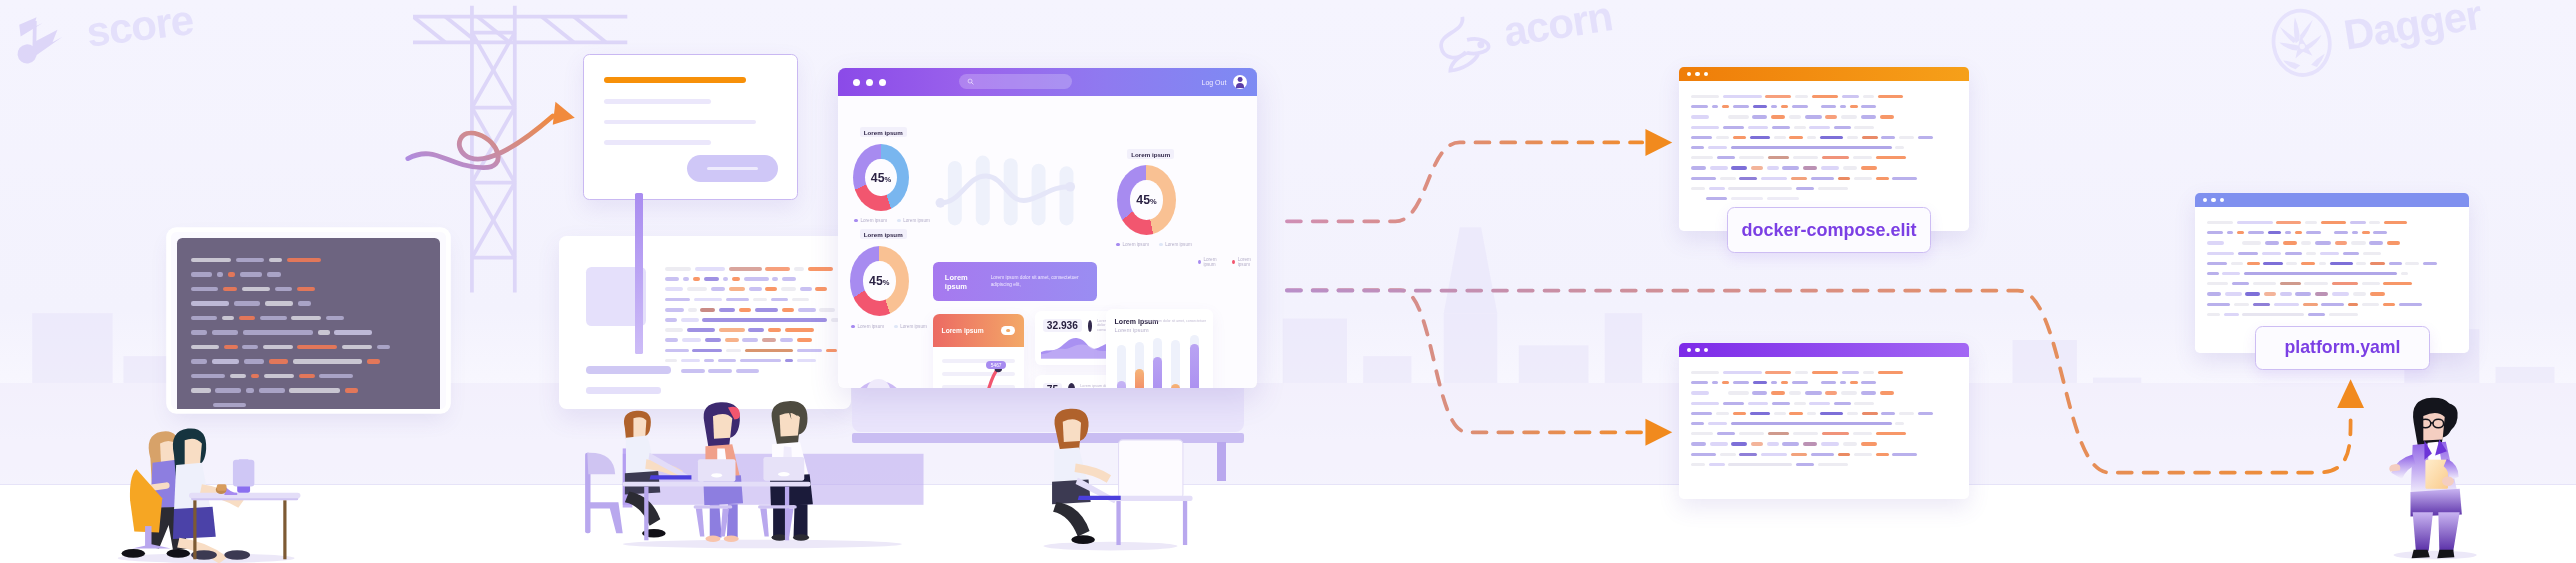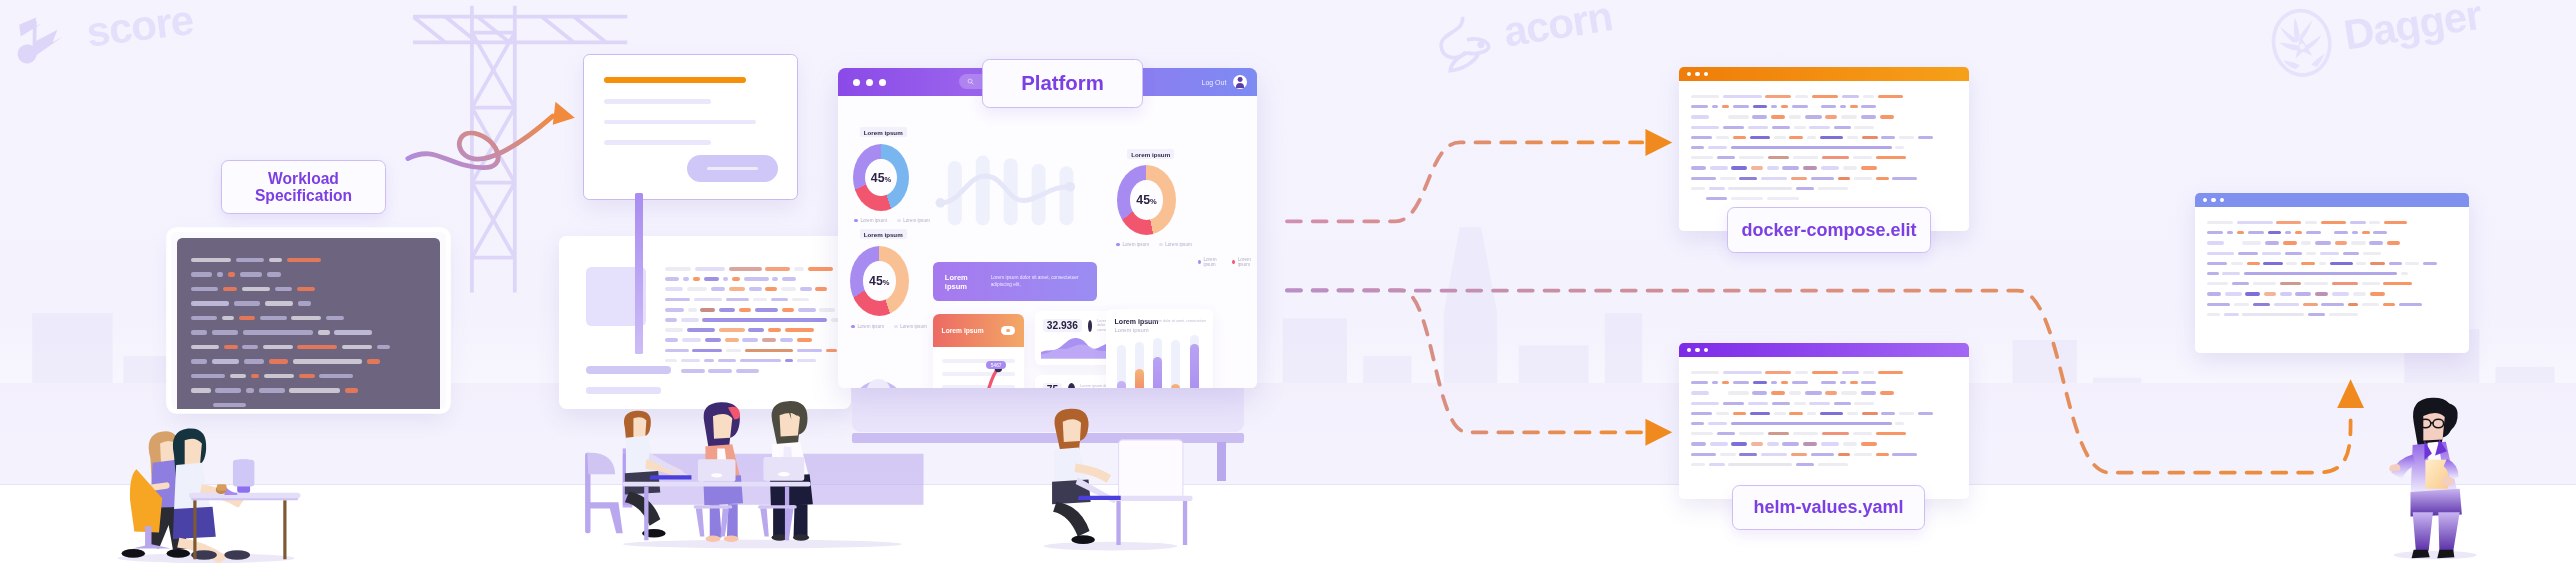--- a/index.html
+++ b/index.html
@@ -225,24 +225,20 @@
           <path d="M57 52 l16 40 -16-10 -16 10z"></path>
           <circle cx="57" cy="72" r="5" fill="#f4f2fe"></circle>
           <path d="M18 92 q18 4 30 14 l-10 6 q-14-8 -20-20z"></path>
           <path d="M96 92 q-16 6 -28 16 l10 6 q12-10 18-22z"></path>
         </g>
       </svg>
       <div class="wm-text">Dagger</div>
     </div>
   </div>
 
-  <div class="pill" style="left:221px;top:160px;width:165px;height:54px;font-size:15.6px;flex-direction:column;">
-    <span>Workload</span>
-    <span>Specification</span>
-  </div>
 
   <div class="editor-frame">
     <div class="editor-body">
       <div class="code-line">
           <i class="tok" style="width:40px;background:#c9c6d2"></i>
           <i class="tok" style="width:28px;background:#a9a3c6"></i>
           <i class="tok" style="width:13px;background:#c9c6d2"></i>
           <i class="tok" style="width:34px;background:#e2775a"></i>
         </div>
       <div class="code-line">
@@ -637,21 +633,20 @@
       </div>
 
       <svg style="position:absolute;left:10.7px;top:252px;width:59px;height:59px" viewBox="0 0 110 110">
         <path d="M6 110 A49 49 0 0 1 104 110 Z" fill="#cbb9f4"></path>
         <circle cx="55" cy="80" r="22" fill="#efeafb"></circle>
         <path d="M26 110 a29 29 0 0 1 58 0z" fill="#efeafb"></path>
       </svg>
     </div>
   </div>
 
-  <div class="pill" style="left:982px;top:59px;width:161px;height:49px;font-size:20.4px">Platform</div>
 
   <div style="position:absolute;left:852px;top:433px;width:392px;height:9.7px;background:#c9bdf2;border-radius:2.1px"></div>
   <div style="position:absolute;left:1217px;top:442px;width:8.6px;height:39px;background:#b9a8ee"></div>
 
   <svg class="people" style="left:569px;top:400px;width:376px;height:164px" viewBox="0 0 700 305">
     <rect x="100" y="100" width="560" height="95" fill="#b9a8ee" opacity=".55"></rect>
     <rect x="100" y="90" width="18" height="110" fill="#a78bf0" opacity=".7"></rect>
     <ellipse cx="360" cy="268" rx="260" ry="8" fill="#ece8f8"></ellipse>
 
     <g>
@@ -1011,21 +1006,20 @@
         </div>
       <div class="yline">
           <i class="tok" style="width:14px;height:3.2px;background:#edecf2"></i>
           <i class="tok" style="width:16px;height:3.2px;background:#dcd6f8"></i>
           <i class="tok" style="width:64px;height:3.2px;background:#e7e5f0"></i>
           <i class="tok" style="width:18px;height:3.2px;background:#b9b0ec"></i>
           <i class="tok" style="width:30px;height:3.2px;background:#edecf2"></i>
         </div>
     </div>
   </div>
-  <div class="pill" style="left:1732px;top:485px;width:193px;height:45px;font-size:18px">helm-values.yaml</div>
 
   <div class="yamlwin" style="left:2195px;top:193px;width:274px;height:160px">
     <div class="shadowcard"></div>
     <div class="head" style="background:#7f90ef">
         <i></i>
         <i></i>
         <i></i>
       </div>
     <div class="body">
       <div class="yline">
@@ -1133,20 +1127,21 @@
         </div>
       <div class="yline">
           <i class="tok" style="width:13px;height:3.2px;background:#edecf2"></i>
           <i class="tok" style="width:15px;height:3.2px;background:#dcd6f8"></i>
           <i class="tok" style="width:62px;height:3.2px;background:#e7e5f0"></i>
           <i class="tok" style="width:17px;height:3.2px;background:#b9b0ec"></i>
           <i class="tok" style="width:29px;height:3.2px;background:#edecf2"></i>
         </div>
     </div>
   </div>
+  <div class="pill" style="left:2255px;top:326px;width:175px;height:44px;font-size:17.7px">platform.yaml</div>
 
   <svg class="people" style="left:2372px;top:391px;width:123px;height:173px" viewBox="0 0 230 322">
     <ellipse cx="118" cy="306" rx="78" ry="8" fill="#ece8f8"></ellipse>
     <path d="M78 58 q-8 -44 34 -46 q42 -2 40 40 q-2 30 -20 34 l-2 16 -44 2z" fill="#14151c"></path>
     <path d="M96 46 q26 -12 40 2 l-4 42 -36 2z" fill="#f4cec1"></path>
     <path d="M128 22 q30 -2 32 18 q2 22 -14 34 l-6 -10 q12 -12 4 -26z" fill="#14151c"></path>
     <g fill="none" stroke="#14151c" stroke-width="3">
       <ellipse cx="100" cy="60" rx="10" ry="8"></ellipse>
         <ellipse cx="124" cy="60" rx="10" ry="8"></ellipse>
       <line x1="110" y1="59" x2="114" y2="59"></line>

